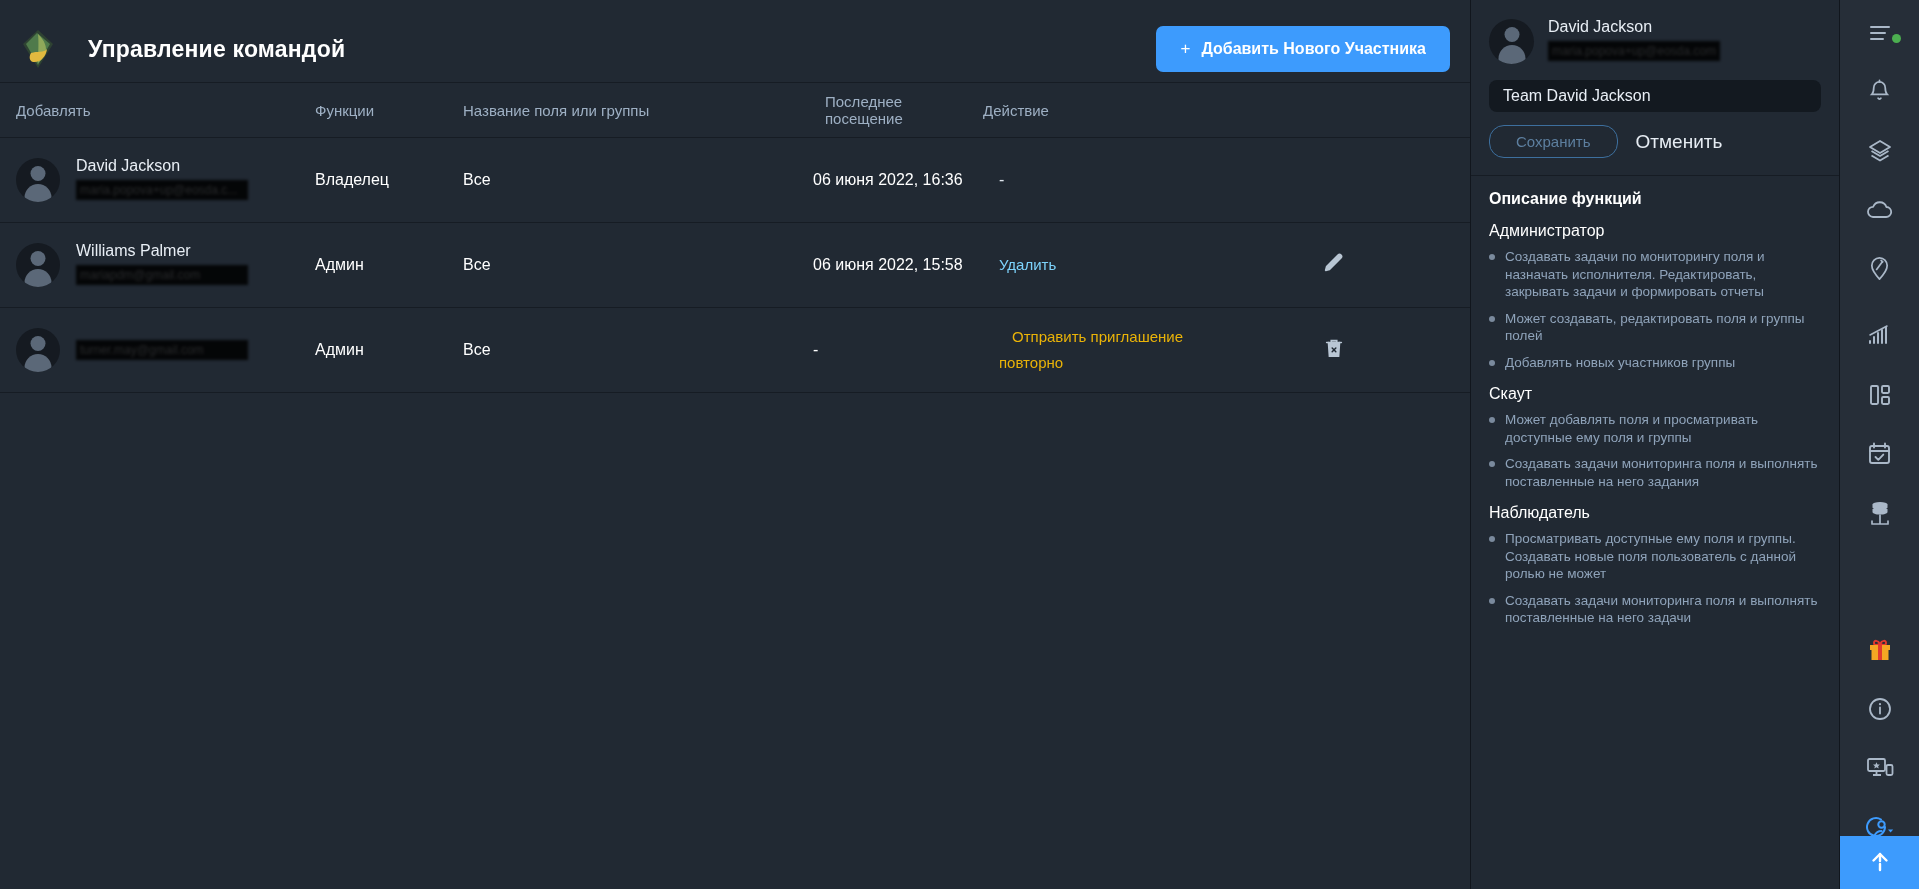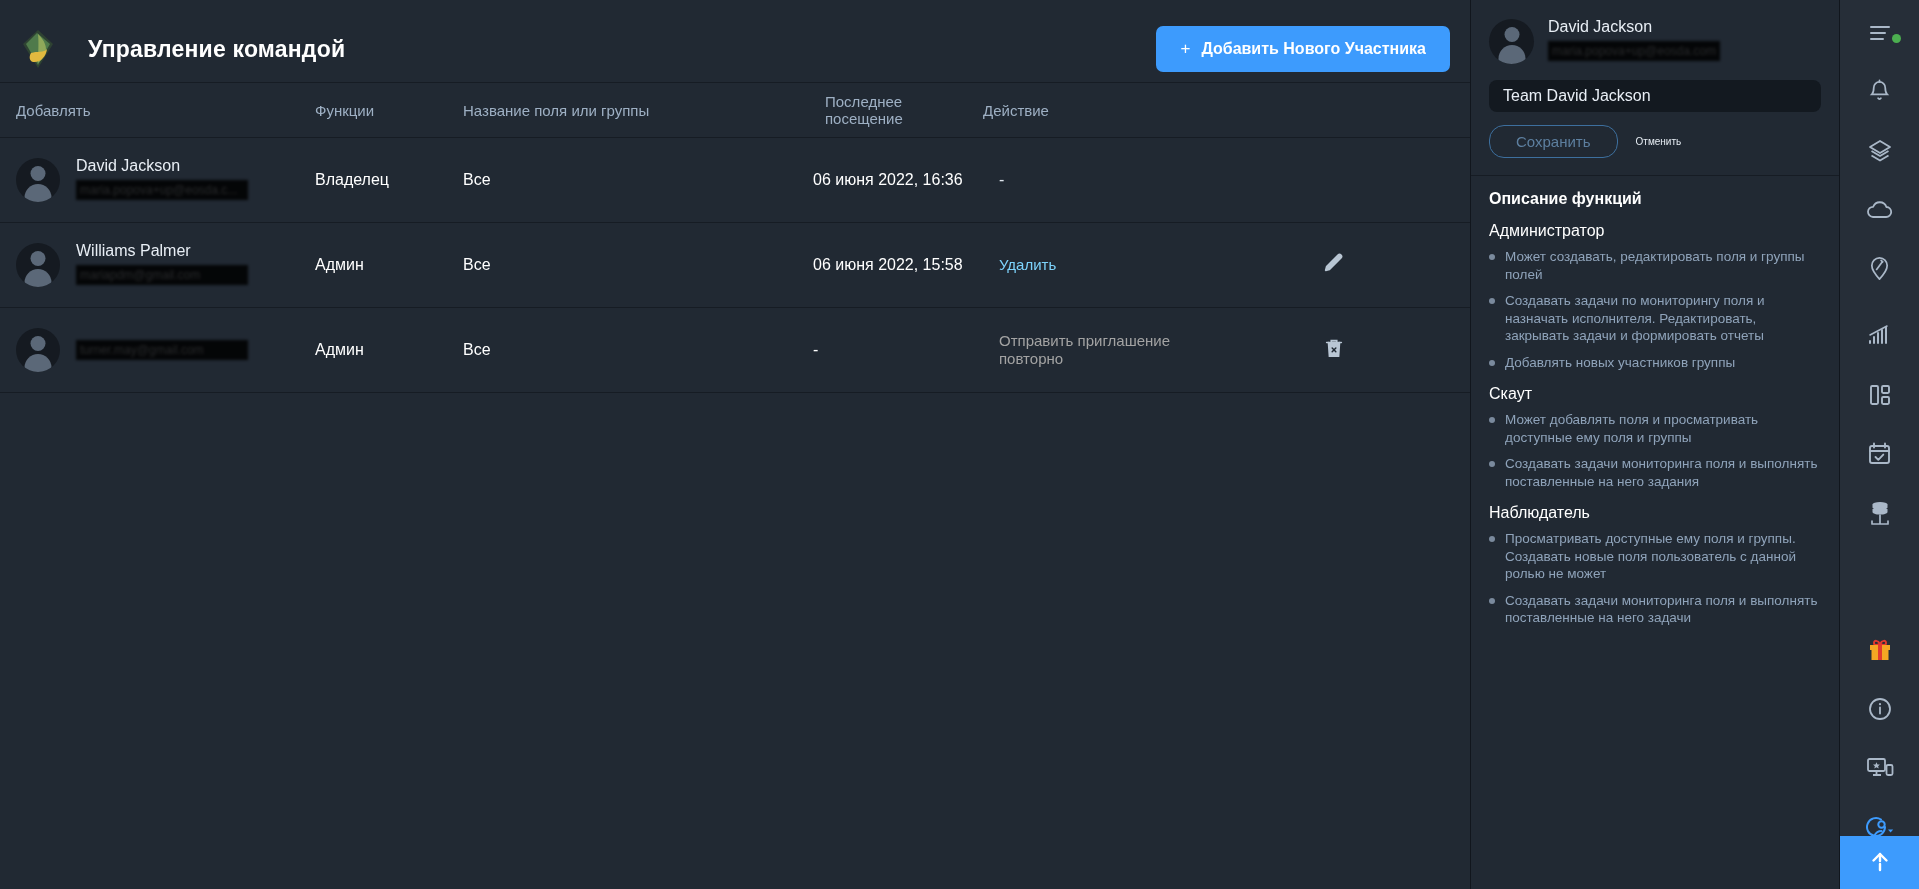--- a/index.html
+++ b/index.html
@@ -84,21 +84,21 @@
   .member-name { font-size: 16px; color: #e8eef5; line-height: 20px; }
   .redacted {
     margin-top: 4px;
     background: #000; color: #2a2a2a;
     font-size: 12px; line-height: 16px;
     padding: 2px 4px; display: inline-block;
     width: 172px; overflow: hidden; white-space: nowrap;
     filter: blur(1.6px); opacity: .85;
   }
   .danger { color: #7dd3fc; font-size: 15px; cursor: pointer; }
-  .linkblue { color: #a3a3a3; font-size: 15px; line-height: 16px; cursor: pointer; }
+  .linkblue { color: #eab308; font-size: 15px; line-height: 26px; cursor: pointer; margin-left: 13px; }
   .dash { color: #dfe6ee; }
   .ico-btn { background:none; border:none; cursor:pointer; padding:0; }
 
   
   .rpanel {
     width: 369px; height: 889px;
     background: #212933;
     display: flex; flex-direction: column;
     border-right: 1px solid #11161d;
     overflow: hidden;
@@ -115,21 +115,21 @@
     outline: none;
   }
   .rp-actions { display:flex; align-items:center; gap: 18px; padding: 13px 18px 0 18px; }
   .btn-save {
     height: 33px; padding: 0 26px;
     background: transparent; border: 1px solid #3d6f9e; border-radius: 15px;
     color: #5d7f9f; font-size: 15px; cursor: pointer;
     font-family: "Liberation Sans", sans-serif;
   }
   .btn-cancel {
-    background:none; border:none; color:#e6ecf3; font-size:10px; cursor:pointer;
+    background:none; border:none; color:#e6ecf3; font-size:19px; cursor:pointer;
     font-family: "Liberation Sans", sans-serif;
   }
   .rp-sep { height:1px; background:#161c24; margin: 17px 0 0 0; }
   .rp-body { padding: 14px 18px 0 18px; overflow: hidden; }
   .rp-h1 { color:#fff; font-size:16px; font-weight:bold; margin-bottom: 14px; }
   .rp-h2 { color:#fff; font-size:16px; margin: 14px 0 8px 0; }
   .rp-list { list-style:none; }
   .rp-list li {
     position: relative; padding-left: 16px;
     color:#8fa3ba; font-size: 13.5px; line-height: 17.5px;
@@ -283,22 +283,22 @@
       <button class="btn-cancel">Отменить</button>
     </div>
 
     <div class="rp-sep"></div>
 
     <div class="rp-body">
       <div class="rp-h1">Описание функций</div>
 
       <div class="rp-h2">Администратор</div>
       <ul class="rp-list">
+        <li>Создавать задачи по мониторингу поля и назначать исполнителя. Редактировать, закрывать задачи и формировать отчеты</li>
         <li>Может создавать, редактировать поля и группы полей</li>
-        <li>Создавать задачи по мониторингу поля и назначать исполнителя. Редактировать, закрывать задачи и формировать отчеты</li>
         <li>Добавлять новых участников группы</li>
       </ul>
 
       <div class="rp-h2">Скаут</div>
       <ul class="rp-list">
         <li>Может добавлять поля и просматривать доступные ему поля и группы</li>
         <li>Создавать задачи мониторинга поля и выполнять поставленные на него задания</li>
       </ul>
 
       <div class="rp-h2">Наблюдатель</div>

